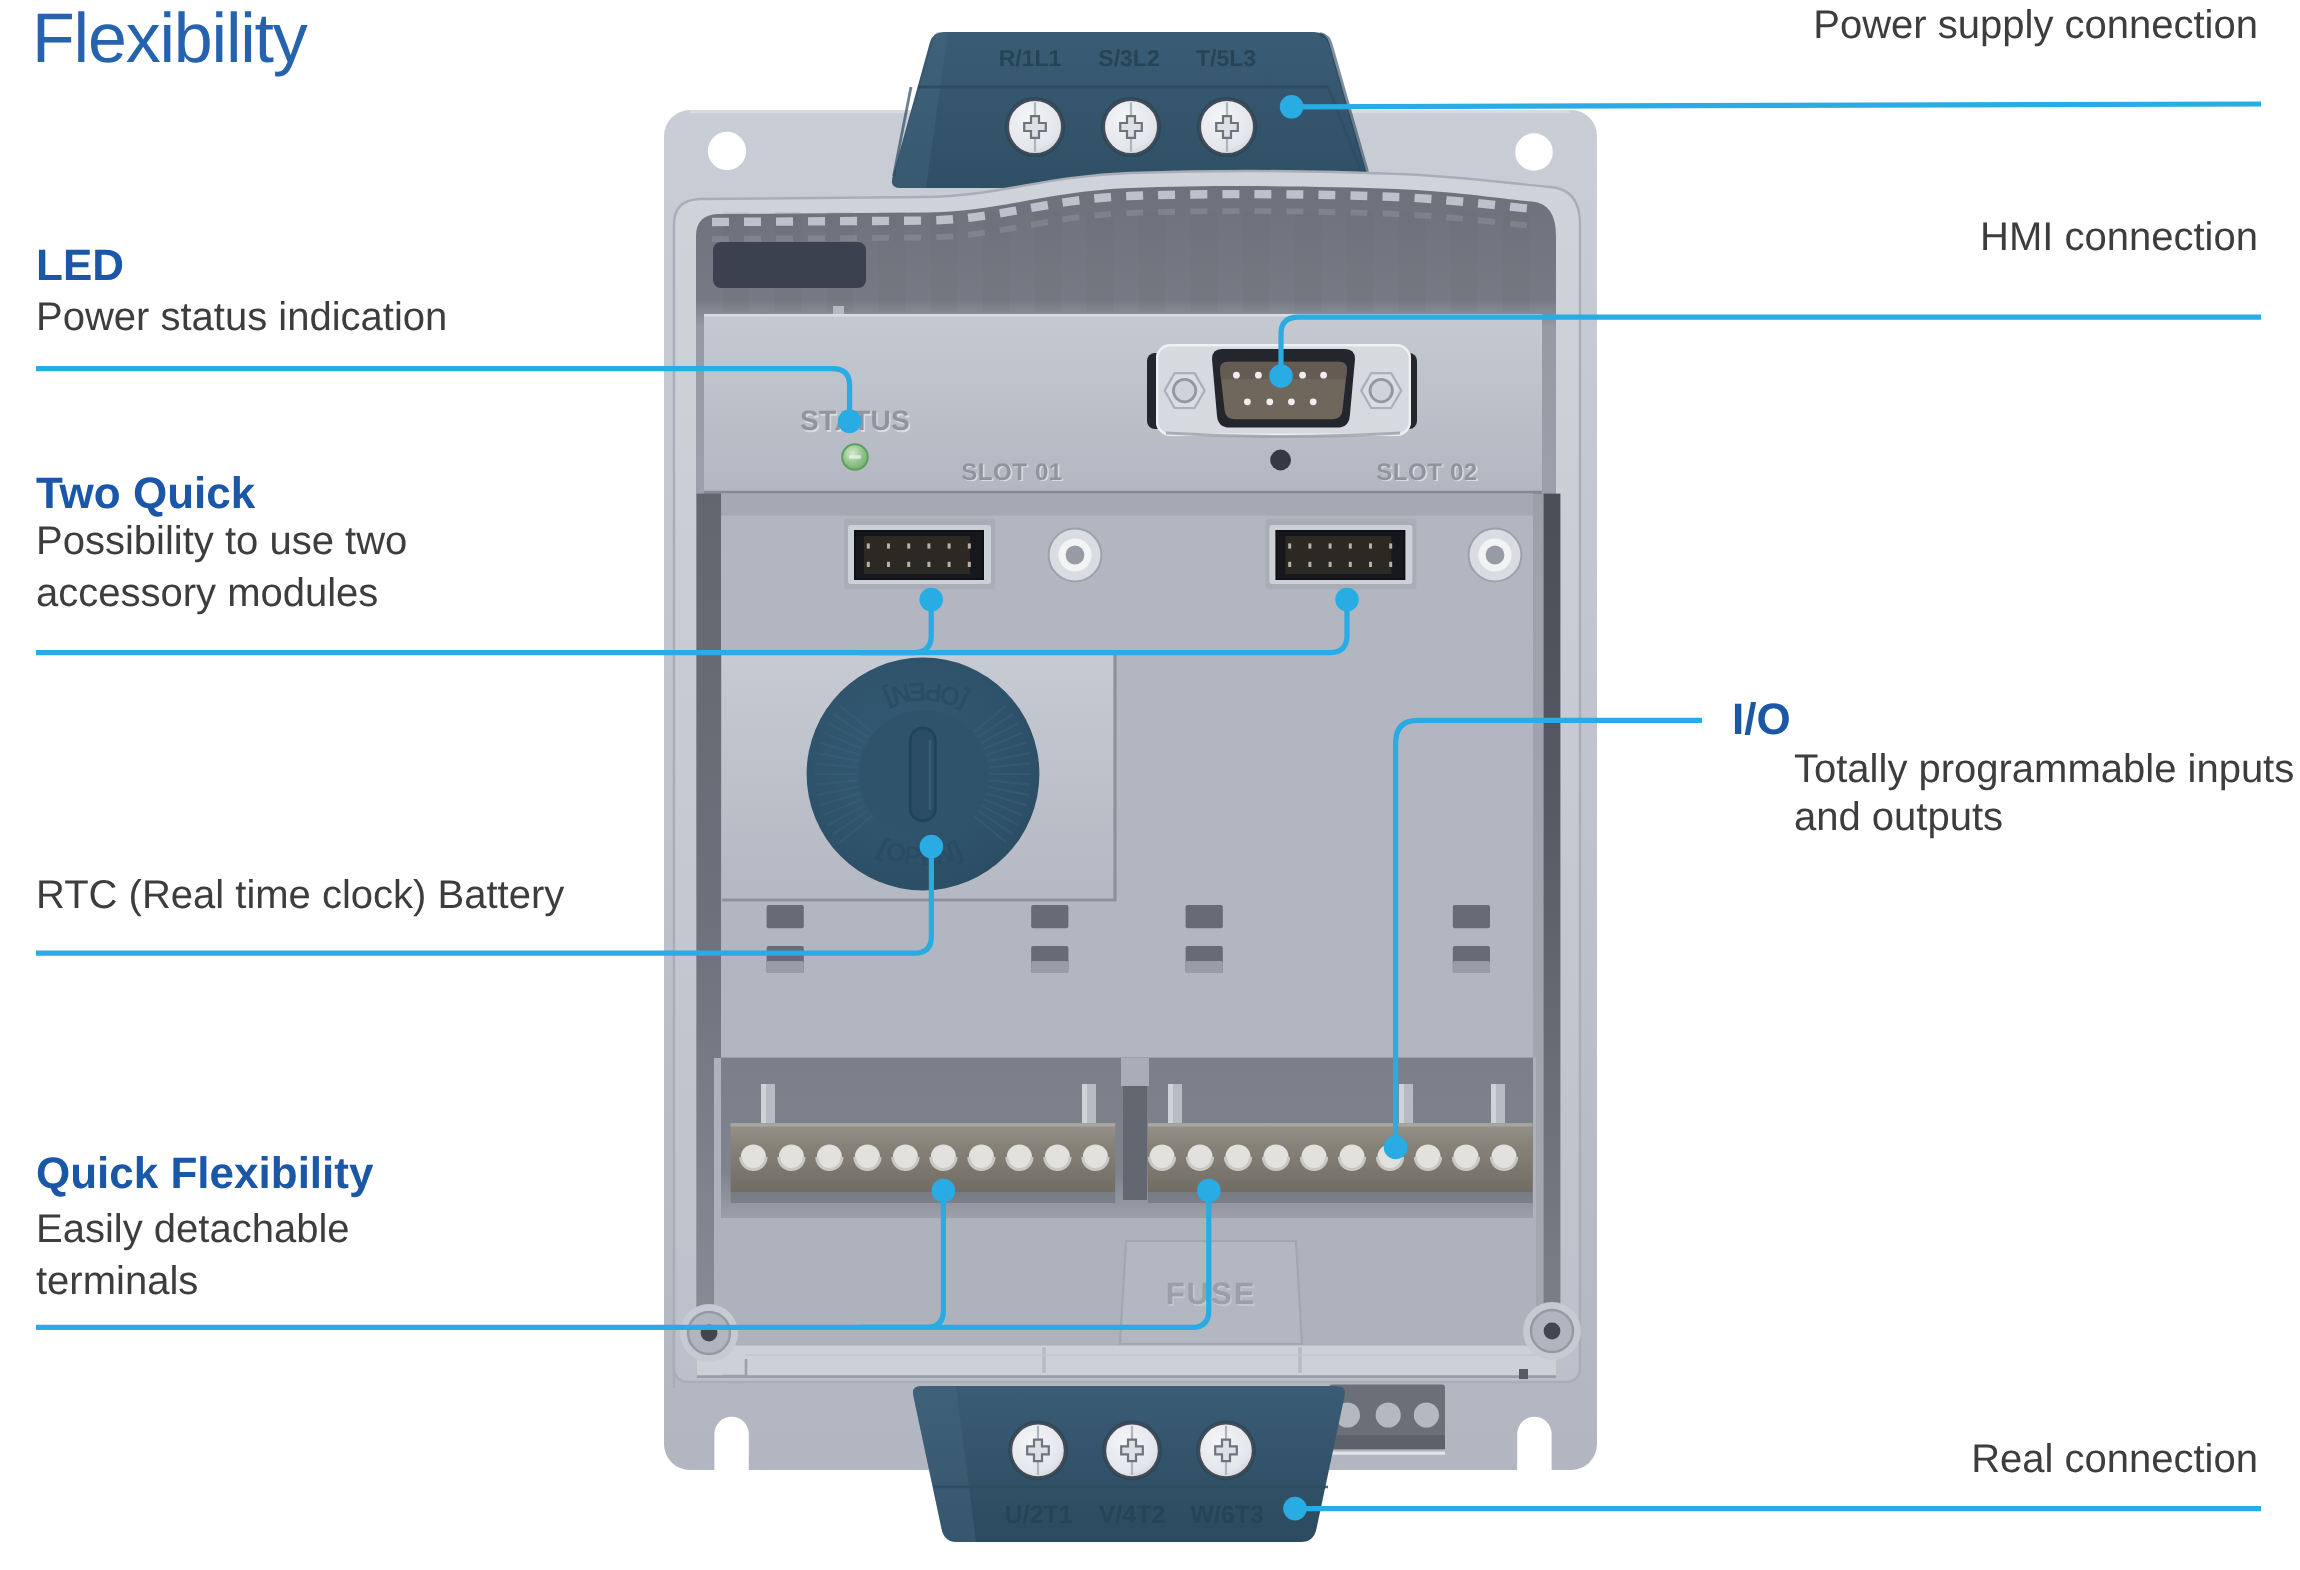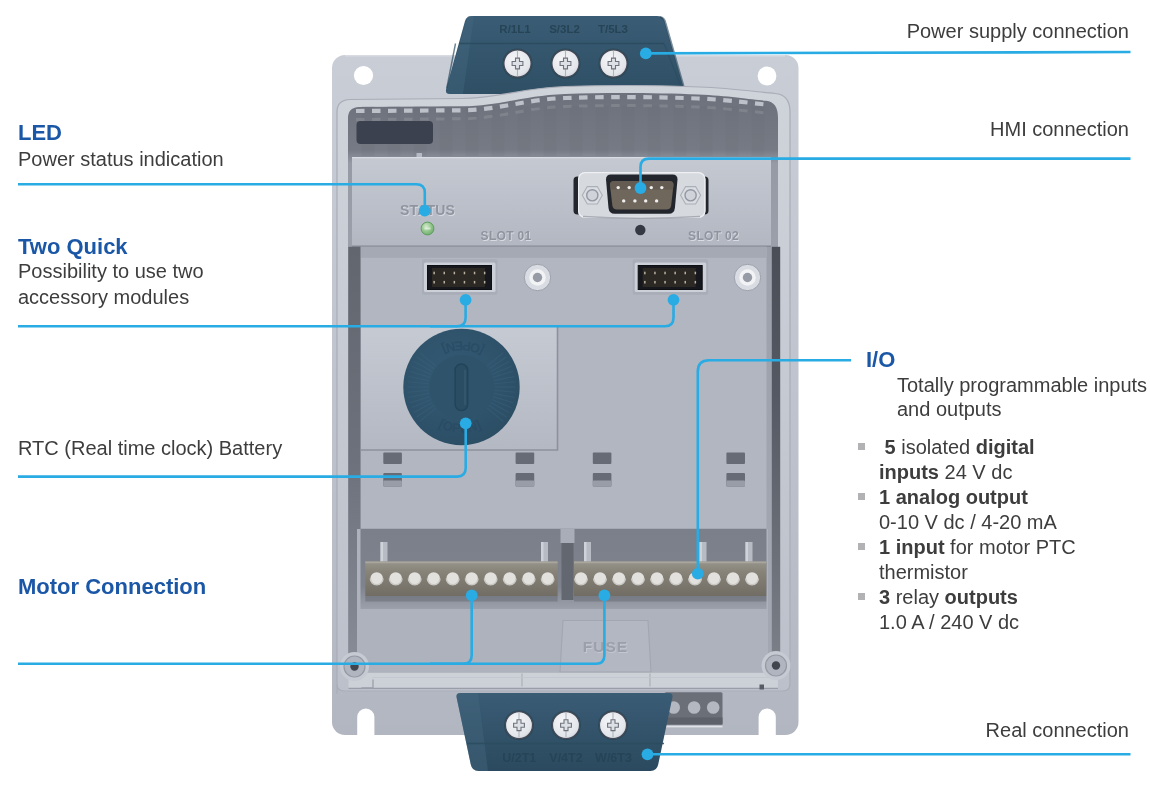--- a/index.html
+++ b/index.html
@@ -402,38 +402,34 @@
 <circle cx="673.5" cy="299.8" r="5.9"></circle>
 <circle cx="465.6" cy="299.8" r="5.9"></circle>
 <circle cx="465.7" cy="423.3" r="5.9"></circle>
 <circle cx="604.4" cy="595.3" r="5.9"></circle>
 <circle cx="471.7" cy="595.3" r="5.9"></circle>
 <circle cx="697.8" cy="573.7" r="5.9"></circle>
 <circle cx="647.5" cy="754.3" r="5.9"></circle>
 </g>
 </svg>
 
+  <div class="t title">Flexibility</div>
 
   <div class="t h" style="left:18px;top:122px;">LED</div>
   <div class="t b" style="left:18px;top:145.5px;">Power status indication</div>
 
   <div class="t h" style="left:18px;top:235.5px;">Two Quick</div>
   <div class="t b" style="left:18px;top:435px;">RTC (Real time clock) Battery</div>
 
   <div class="t b" style="left:18px;top:258px;">Possibility to use two<br>accessory modules</div>
 
-  <div class="t h" style="left:18px;top:576px;">Motor Connection</div>
-
-  <div class="t b r" style="top:18px;">Power supply connection</div>
-  <div class="t b r" style="top:116px;text-align:right;">HMI connection</div>
+  <div class="t h" style="left:18px;top:576px;">Quick Flexibility</div>
+  <div class="t b" style="left:18px;top:602px;">Easily detachable<br>terminals</div>
+
+  <div class="t b r" style="top:0;">Power supply connection</div>
+  <div class="t b r" style="top:106px;text-align:right;">HMI connection</div>
   <div class="t b r" style="top:716.5px;">Real connection</div>
 
   <div class="t h" style="left:866px;top:349px;">I/O</div>
   <div class="t b" style="left:866px;top:373px;line-height:24px;margin-left:31px;">Totally programmable inputs<br>and outputs</div>
 
-  <ul class="io">
-    <li>&nbsp;<b>5</b> isolated <b>digital</b><br><b>inputs</b> 24 V dc</li>
-    <li><b>1 analog output</b><br>0-10 V dc / 4-20 mA</li>
-    <li><b>1 input</b> for motor PTC<br>thermistor</li>
-    <li><b>3</b> relay <b>outputs</b><br>1.0 A / 240 V dc</li>
-  </ul>
 
 </div>
 
 </body></html>

